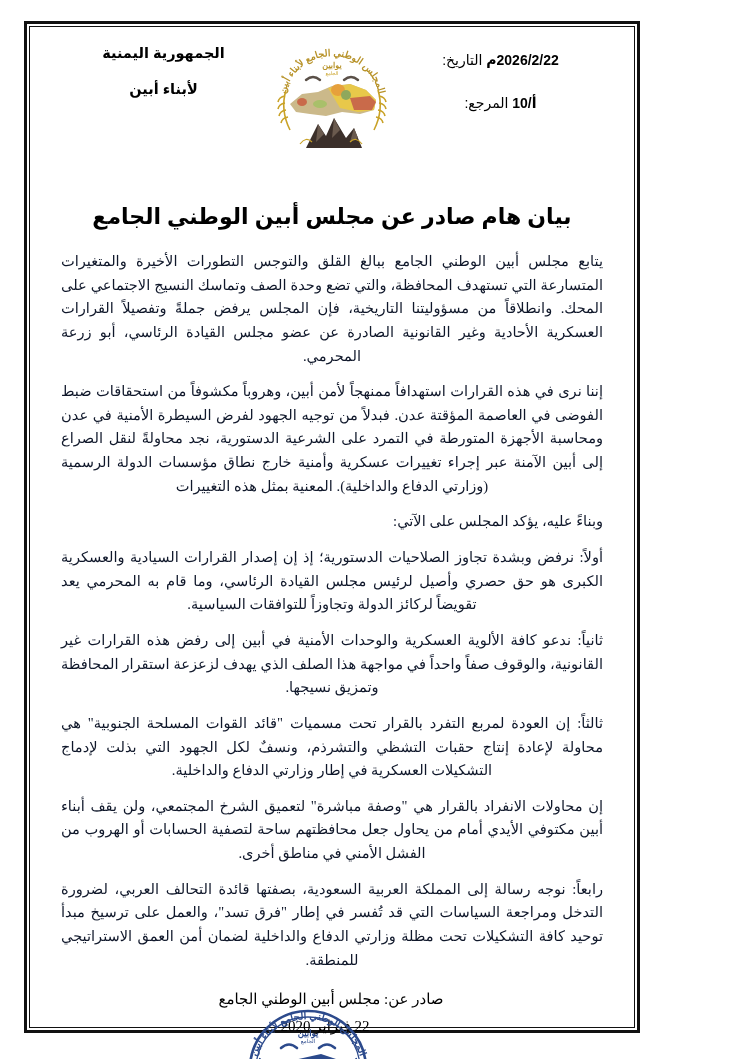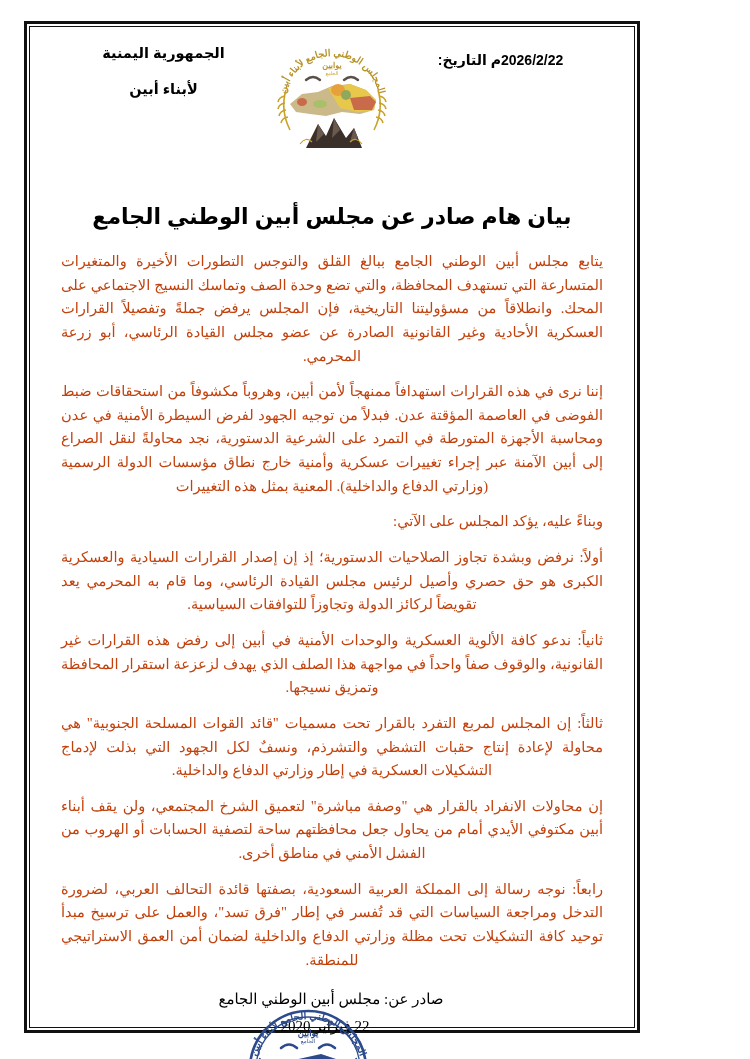--- a/index.html
+++ b/index.html
@@ -60,21 +60,21 @@
     margin-bottom: 21px;
     letter-spacing: 0px;
   }
   .head-left { text-align: left; padding-top: 14px; direction: rtl; }
   .head-left .meta-row {
     font-size: 14px;
     margin-bottom: 27px;
     white-space: nowrap;
     text-align: center;
   }
-  .meta-row .meta-label { font-weight: bold; }
+  .meta-row .meta-label { font-weight: normal; }
   .meta-row .meta-value { font-weight: bold; }
 
   
   .emblem-wrap {
     width: 132px;
     height: 122px;
     position: relative;
     flex: 0 0 auto;
   }
 
@@ -90,21 +90,21 @@
   }
 
   
   .body-text { direction: rtl; }
   .para {
     font-family: "Liberation Serif", "DejaVu Serif", serif;
     font-size: 14.6px;
     line-height: 1.62;
     text-align: justify;
     text-align-last: center;
-    color: #c2410c;
+    color: #0f172a;
     margin: 0 0 12px 0;
   }
   .para.single { text-align: center; text-align-last: center; }
   .para.right-block { text-align: justify; text-align-last: right; }
 
   
   .sign-block {
     direction: rtl;
     margin-top: 14px;
     position: relative;
@@ -192,32 +192,36 @@
             <path d="M 96 106 q -6 -8 -12 -2"></path>
           </g>
         </svg>
       </div>
 
       <div class="head-left">
         <div class="meta-row">
           <span class="meta-value">2026/2/22م</span>
           <span class="meta-label">التاريخ:</span>
         </div>
+        <div class="meta-row">
+          <span class="meta-value">أ/10</span>
+          <span class="meta-label">المرجع:</span>
+        </div>
       </div>
     </div>
 
     <div class="doc-title">بيان هام صادر عن مجلس أبين الوطني الجامع</div>
 
     <div class="body-text">
       <p class="para">يتابع مجلس أبين الوطني الجامع ببالغ القلق والتوجس التطورات الأخيرة والمتغيرات المتسارعة التي تستهدف المحافظة، والتي تضع وحدة الصف وتماسك النسيج الاجتماعي على المحك. وانطلاقاً من مسؤوليتنا التاريخية، فإن المجلس يرفض جملةً وتفصيلاً القرارات العسكرية الأحادية وغير القانونية الصادرة عن عضو مجلس القيادة الرئاسي، أبو زرعة المحرمي.</p>
       <p class="para">إننا نرى في هذه القرارات استهدافاً ممنهجاً لأمن أبين، وهروباً مكشوفاً من استحقاقات ضبط الفوضى في العاصمة المؤقتة عدن. فبدلاً من توجيه الجهود لفرض السيطرة الأمنية في عدن ومحاسبة الأجهزة المتورطة في التمرد على الشرعية الدستورية، نجد محاولةً لنقل الصراع إلى أبين الآمنة عبر إجراء تغييرات عسكرية وأمنية خارج نطاق مؤسسات الدولة الرسمية (وزارتي الدفاع والداخلية). المعنية بمثل هذه التغييرات</p>
       <p class="para single right-block">وبناءً عليه، يؤكد المجلس على الآتي:</p>
       <p class="para">أولاً: نرفض وبشدة تجاوز الصلاحيات الدستورية؛ إذ إن إصدار القرارات السيادية والعسكرية الكبرى هو حق حصري وأصيل لرئيس مجلس القيادة الرئاسي، وما قام به المحرمي يعد تقويضاً لركائز الدولة وتجاوزاً للتوافقات السياسية.</p>
       <p class="para">ثانياً: ندعو كافة الألوية العسكرية والوحدات الأمنية في أبين إلى رفض هذه القرارات غير القانونية، والوقوف صفاً واحداً في مواجهة هذا الصلف الذي يهدف لزعزعة استقرار المحافظة وتمزيق نسيجها.</p>
-      <p class="para">ثالثاً: إن المجلس لمربع التفرد بالقرار تحت مسميات "قائد القوات المسلحة الجنوبية" هي محاولة لإعادة إنتاج حقبات التشظي والتشرذم، ونسفٌ لكل الجهود التي بذلت لإدماج التشكيلات العسكرية في إطار وزارتي الدفاع والداخلية.</p>
+      <p class="para">ثالثاً: إن العودة لمربع التفرد بالقرار تحت مسميات "قائد القوات المسلحة الجنوبية" هي محاولة لإعادة إنتاج حقبات التشظي والتشرذم، ونسفٌ لكل الجهود التي بذلت لإدماج التشكيلات العسكرية في إطار وزارتي الدفاع والداخلية.</p>
       <p class="para">إن محاولات الانفراد بالقرار هي "وصفة مباشرة" لتعميق الشرخ المجتمعي، ولن يقف أبناء أبين مكتوفي الأيدي أمام من يحاول جعل محافظتهم ساحة لتصفية الحسابات أو الهروب من الفشل الأمني في مناطق أخرى.</p>
       <p class="para">رابعاً: نوجه رسالة إلى المملكة العربية السعودية، بصفتها قائدة التحالف العربي، لضرورة التدخل ومراجعة السياسات التي قد تُفسر في إطار "فرق تسد"، والعمل على ترسيخ مبدأ توحيد كافة التشكيلات تحت مظلة وزارتي الدفاع والداخلية لضمان أمن العمق الاستراتيجي للمنطقة.</p>
     </div>
 
     <div class="sign-block">
       <div class="sign-line">صادر عن: مجلس أبين الوطني الجامع</div>
       <div class="sign-line indent">22 فبراير 2020</div>
 
       <div class="stamp-wrap">
         <svg viewBox="0 0 154 154" width="154" height="154" aria-hidden="true">

